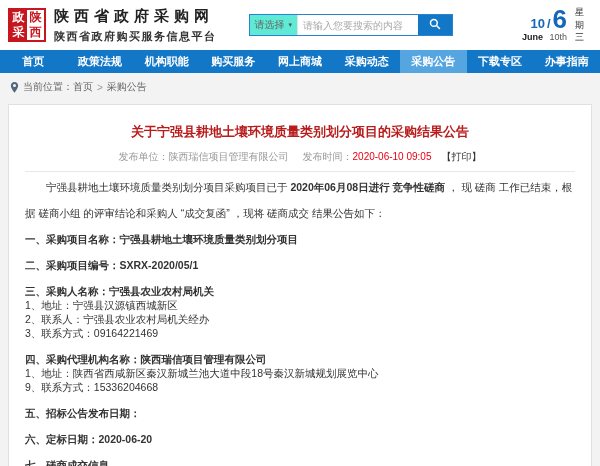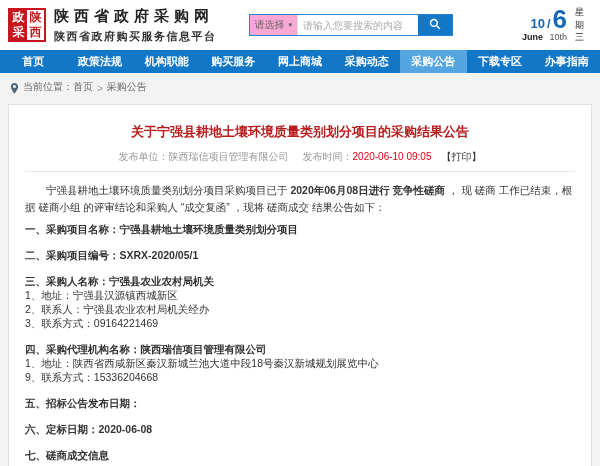--- a/index.html
+++ b/index.html
@@ -11,21 +11,21 @@
   .topbar { height:50px; background:#fff; display:flex; align-items:center; padding:0 8px; }
   .logo { width:38px; height:34px; border:2px solid #c6171e; background:#fff; display:flex; flex-shrink:0; }
   .logo-col { display:flex; flex-direction:column; width:50%; }
   .logo-cell { flex:1; font-size:12px; font-weight:bold; line-height:15px; text-align:center; }
   .logo-cell.redbg { background:#c6171e; color:#fff; }
   .logo-cell.whitebg { background:#fff; color:#c6171e; }
   .titles { margin-left:8px; flex-shrink:0;font-family:Liberation Serif, serif; }
   .site-title { font-size:15px; font-weight:bold; color:#222; letter-spacing:5px; white-space:nowrap; }
   .site-subtitle { font-size:11px; font-weight:bold; color:#333; letter-spacing:1.5px; margin-top:3px; white-space:nowrap; }
 
-  .search { margin-left:32px; display:flex; align-items:stretch; border:1px solid #2a82d0; height:22px; width:204px; background:#f9a8d4; flex-shrink:0; }
+  .search { margin-left:32px; display:flex; align-items:stretch; border:1px solid #2a82d0; height:22px; width:204px; background:#5eead4; flex-shrink:0; }
   .search-select { display:flex; align-items:center; font-size:10px; color:#666; padding:0 5px; border-right:1px solid #e4e4e4; cursor:pointer; white-space:nowrap; }
   .search-select .caret { font-size:7px; color:#555; margin-left:4px; }
   .search-input { border:none; outline:none; flex:1; min-width:0; font-size:10px; padding:0 5px; color:#333; font-family:inherit; }
   .search-input::placeholder { color:#aaa; }
   .search-btn { width:34px; border:none; background:#1377c8; color:#fff; cursor:pointer; display:flex; align-items:center; justify-content:center; }
 
   .datebox { margin-left:auto; display:flex; align-items:center; padding-right:6px; }
   .date-left { text-align:right; }
   .date-top { color:#1568b8; font-weight:bold; line-height:1; display:flex; align-items:flex-end; justify-content:flex-end; }
   .d-small { font-size:13px; }
@@ -36,36 +36,36 @@
   .d-ord { color:#555; margin-left:4px; }
   .weekday { width:11px; font-size:9px; color:#333; line-height:1.4; margin-left:8px; word-break:break-all; }
 
   
   .mainnav { height:23px; background:#1377c8; display:flex; }
   .nav-item { flex:1; text-align:center; color:#fff; font-size:11px; font-weight:bold; line-height:23px; text-decoration:none; cursor:pointer; white-space:nowrap; }
   .nav-item.active { background:#54a5e0; }
 
   
   .crumb-band { padding:7px 10px 0 10px; }
-  .breadcrumb { font-size:10px; color:#666; display:flex; align-items:flex-end; }
+  .breadcrumb { font-size:10px; color:#666; display:flex; align-items:center; }
   .breadcrumb .pin { margin-right:4px; display:inline-flex; }
   .breadcrumb a { color:#666; text-decoration:none; cursor:pointer; }
   .breadcrumb .sep { margin:0 4px; color:#999; }
 
   
   .panel { margin:10px 8px 0 8px; background:#fff; border:1px solid #e0e0e0; padding:18px 16px; min-height:400px; }
   .art-title { font-size:13px; font-weight:bold; color:#b91c1c; text-align:center; line-height:17px; }
   .art-meta { text-align:center; font-size:10px; color:#999; margin-top:11px; line-height:12px; }
   .art-meta .time { color:#e60012; }
   .art-meta .print { color:#333; margin-left:10px; cursor:pointer; }
   .art-meta .gap { display:inline-block; width:14px; }
   .divider { border:none; border-top:1px solid #e8e8e8; margin-top:8px; }
 
   .art-body { font-size:10.5px; color:#333; }
-  .intro { margin-top:10px; line-height:17px; text-indent:2em; }
+  .intro { margin-top:2px; line-height:26px; text-indent:2em; }
   .intro .b { font-weight:bold; }
   .sec-h { font-weight:bold; line-height:14px; margin-top:6px; }
   .sec-h.sp { margin-top:12px; }
   .sec-item { line-height:14px; color:#333; }
 </style>
 </head>
 <body>
 
 <div class="page">
 
@@ -159,19 +159,19 @@
       <div class="sec-h sp">三、采购人名称：宁强县农业农村局机关</div>
       <div class="sec-item">1、地址：宁强县汉源镇西城新区</div>
       <div class="sec-item">2、联系人：宁强县农业农村局机关经办</div>
       <div class="sec-item">3、联系方式：09164221469</div>
 
       <div class="sec-h sp">四、采购代理机构名称：陕西瑞信项目管理有限公司</div>
       <div class="sec-item">1、地址：陕西省西咸新区秦汉新城兰池大道中段18号秦汉新城规划展览中心</div>
       <div class="sec-item">9、联系方式：15336204668</div>
 
       <div class="sec-h sp">五、招标公告发布日期：</div>
-      <div class="sec-h sp">六、定标日期：2020-06-08</div>
+      <div class="sec-h sp">六、定标日期：2020-06-20</div>
 
       <div class="sec-h sp">七、磋商成交信息</div>
 
     </div>
   </main>
 </div>
 
 </body></html>

